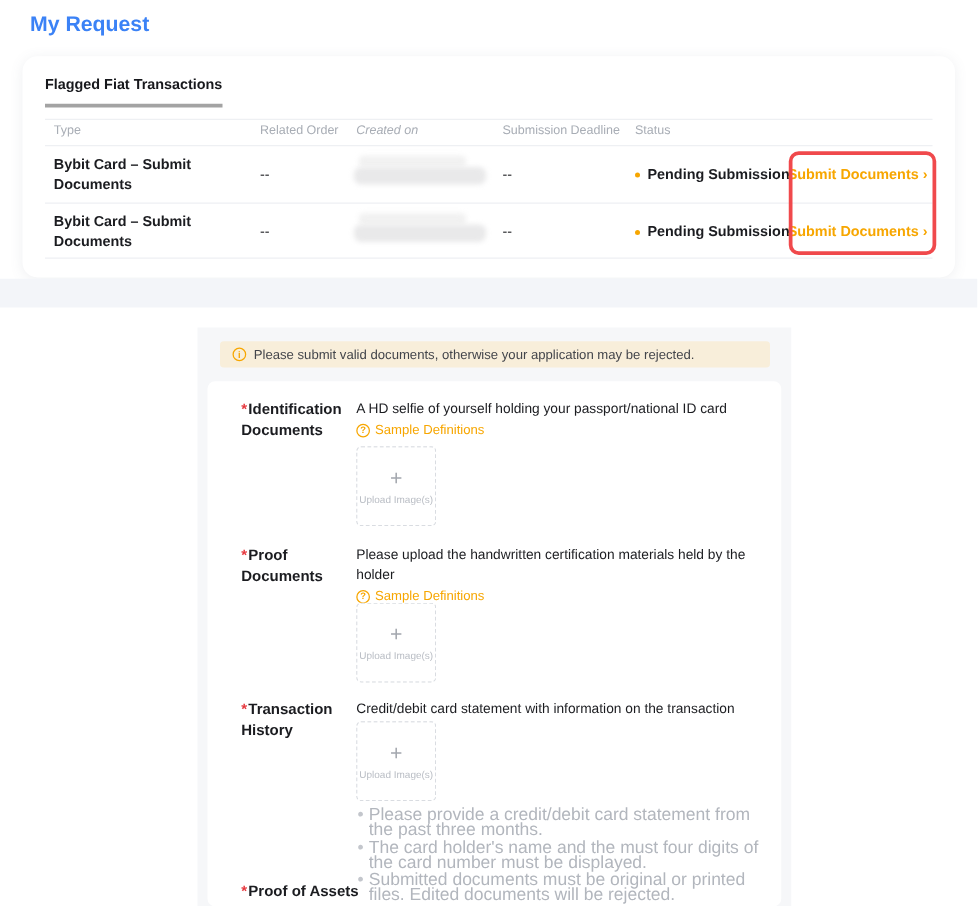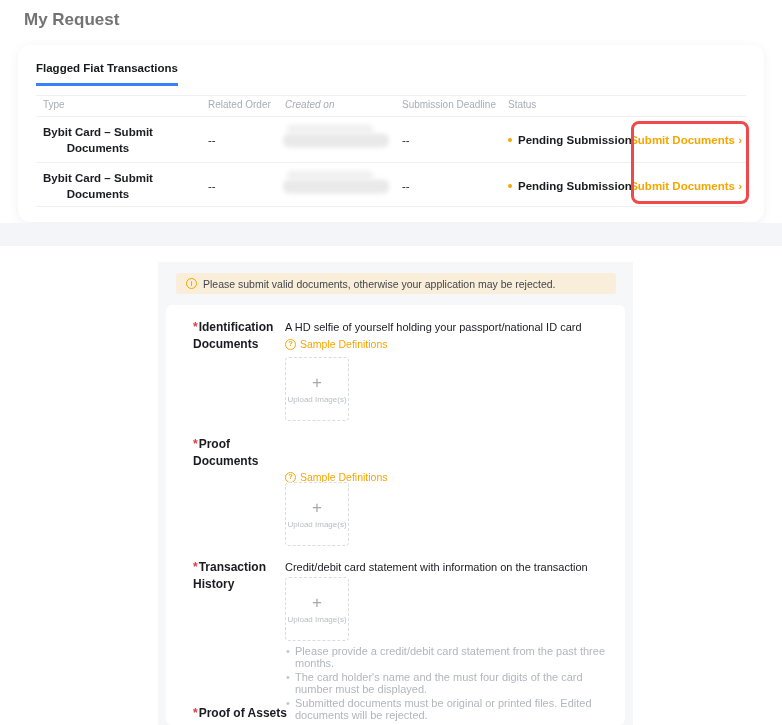--- a/index.html
+++ b/index.html
@@ -1,28 +1,28 @@
 <!DOCTYPE html>
 <html><head>
 <meta charset="utf-8">
 <style>
   * { margin:0; padding:0; box-sizing:border-box; }
   html,body { background:#ffffff; }
   body { width:782px; height:725px; font-family:"Liberation Sans", sans-serif; position:relative; overflow:hidden; color:#1b1c20; }
 
   
-  .page-title { position:absolute; left:24px; top:10px; font-size:17px; font-weight:700; color:#737373; }
+  .page-title { position:absolute; left:24px; top:10px; font-size:17px; font-weight:700; color:#3b82f6; }
   .card { position:absolute; left:18px; top:45px; width:746px; height:177px; background:#fff; border-radius:12px; box-shadow:0 2px 10px rgba(100,110,130,0.10); }
   .tabs { position:absolute; left:18px; top:15px; display:flex; gap:14px; }
   .tab { font-size:11.5px; font-weight:700; padding:2px 0 9px 0; cursor:pointer; }
   .tab.inactive { color:#a8adb5; font-weight:600; }
-  .tab.active { color:#17181c; border-bottom:3px solid #3b82f6; }
+  .tab.active { color:#17181c; border-bottom:3px solid #a3a3a3; }
   .divider { position:absolute; left:18px; right:18px; height:1px; background:#eef0f3; }
   .thead-cell { position:absolute; top:54px; font-size:10px; color:#a8adb5; }
-  .trow { position:absolute; left:0; width:100%; height:45px;text-align:center; }
+  .trow { position:absolute; left:0; width:100%; height:45px; }
   .cell { position:absolute; top:50%; transform:translateY(-50%); font-size:11.5px; color:#1b1c20; }
   .c-type { left:25px; font-weight:600; line-height:16px; }
   .c-related { left:190px; }
   .c-created { left:265px; }
   .c-deadline { left:384px; }
   .c-status { left:490px; display:flex; align-items:center; gap:6px; font-weight:600; }
   .status-dot { width:4px; height:4px; border-radius:2px; background:#f7a600; flex:0 0 auto; }
   .c-action { left:auto; right:22px; color:#f7a600; font-weight:600; cursor:pointer; white-space:nowrap; }
   .redacted { position:relative; width:106px; height:17px; }
   .redacted .r1 { position:absolute; left:4px; top:-7px; width:86px; height:9px; background:#f1f1f1; border-radius:4px; filter:blur(2px); }
@@ -39,21 +39,21 @@
   .flabel { position:absolute; left:27px; width:92px; font-size:12px; font-weight:700; color:#1b1c20; line-height:17px; }
   .req { color:#e6393f; margin-right:1px; }
   .fdesc { position:absolute; left:119px; width:332px; font-size:11px; color:#1b1c20; line-height:16px; }
   .sample-link { position:absolute; left:119px; display:flex; align-items:center; gap:4px; color:#f7a600; font-size:10.5px; font-weight:500; cursor:pointer; }
   .upload-box { position:absolute; left:119px; width:64px; height:64px; border:1px dashed #d9dce1; border-radius:4px; background:#fff; display:flex; flex-direction:column; align-items:center; justify-content:center; gap:4px; cursor:pointer; }
   .plus { font-size:17px; font-weight:400; color:#a4a8af; line-height:1; }
   .upload-label { font-size:8px; color:#b9bdc4; }
   .note-block { position:absolute; left:119px; width:335px; }
   .note-title { font-size:9.5px; font-weight:700; color:#8f939b; margin-bottom:5px; }
   .note-list { list-style:none; }
-  .note-list li { position:relative; padding-left:10px; font-size:11px; color:#b2b6bd; line-height:11.5px; margin-bottom:3px; }
+  .note-list li { position:relative; padding-left:10px; font-size:14px; color:#b2b6bd; line-height:11.5px; margin-bottom:3px; }
   .note-list li::before { content:"•"; position:absolute; left:1px; top:0; color:#c3c6cc; }
 </style>
 </head>
 <body>
 
 <div class="page-title">My Request</div>
 
 <div class="card">
   <div class="tabs">
     <div class="tab active">Flagged Fiat Transactions</div>
@@ -133,20 +133,21 @@
       <span>Sample Definitions</span>
     </div>
     <div class="upload-box" style="top:52px;">
       <span class="plus">+</span>
       <span class="upload-label">Upload Image(s)</span>
     </div>
 
     <div class="flabel" style="top:131px;">
       <span class="req">*</span><span>Proof Documents</span>
     </div>
+    <div class="fdesc" style="top:131px;">Please upload the handwritten certification materials held by the holder</div>
     <div class="sample-link" style="top:166px;">
       <span class="circle-icon">?</span>
       <span>Sample Definitions</span>
     </div>
     <div class="upload-box" style="top:177px;">
       <span class="plus">+</span>
       <span class="upload-label">Upload Image(s)</span>
     </div>
 
     <div class="flabel" style="top:254px; width:110px;">

